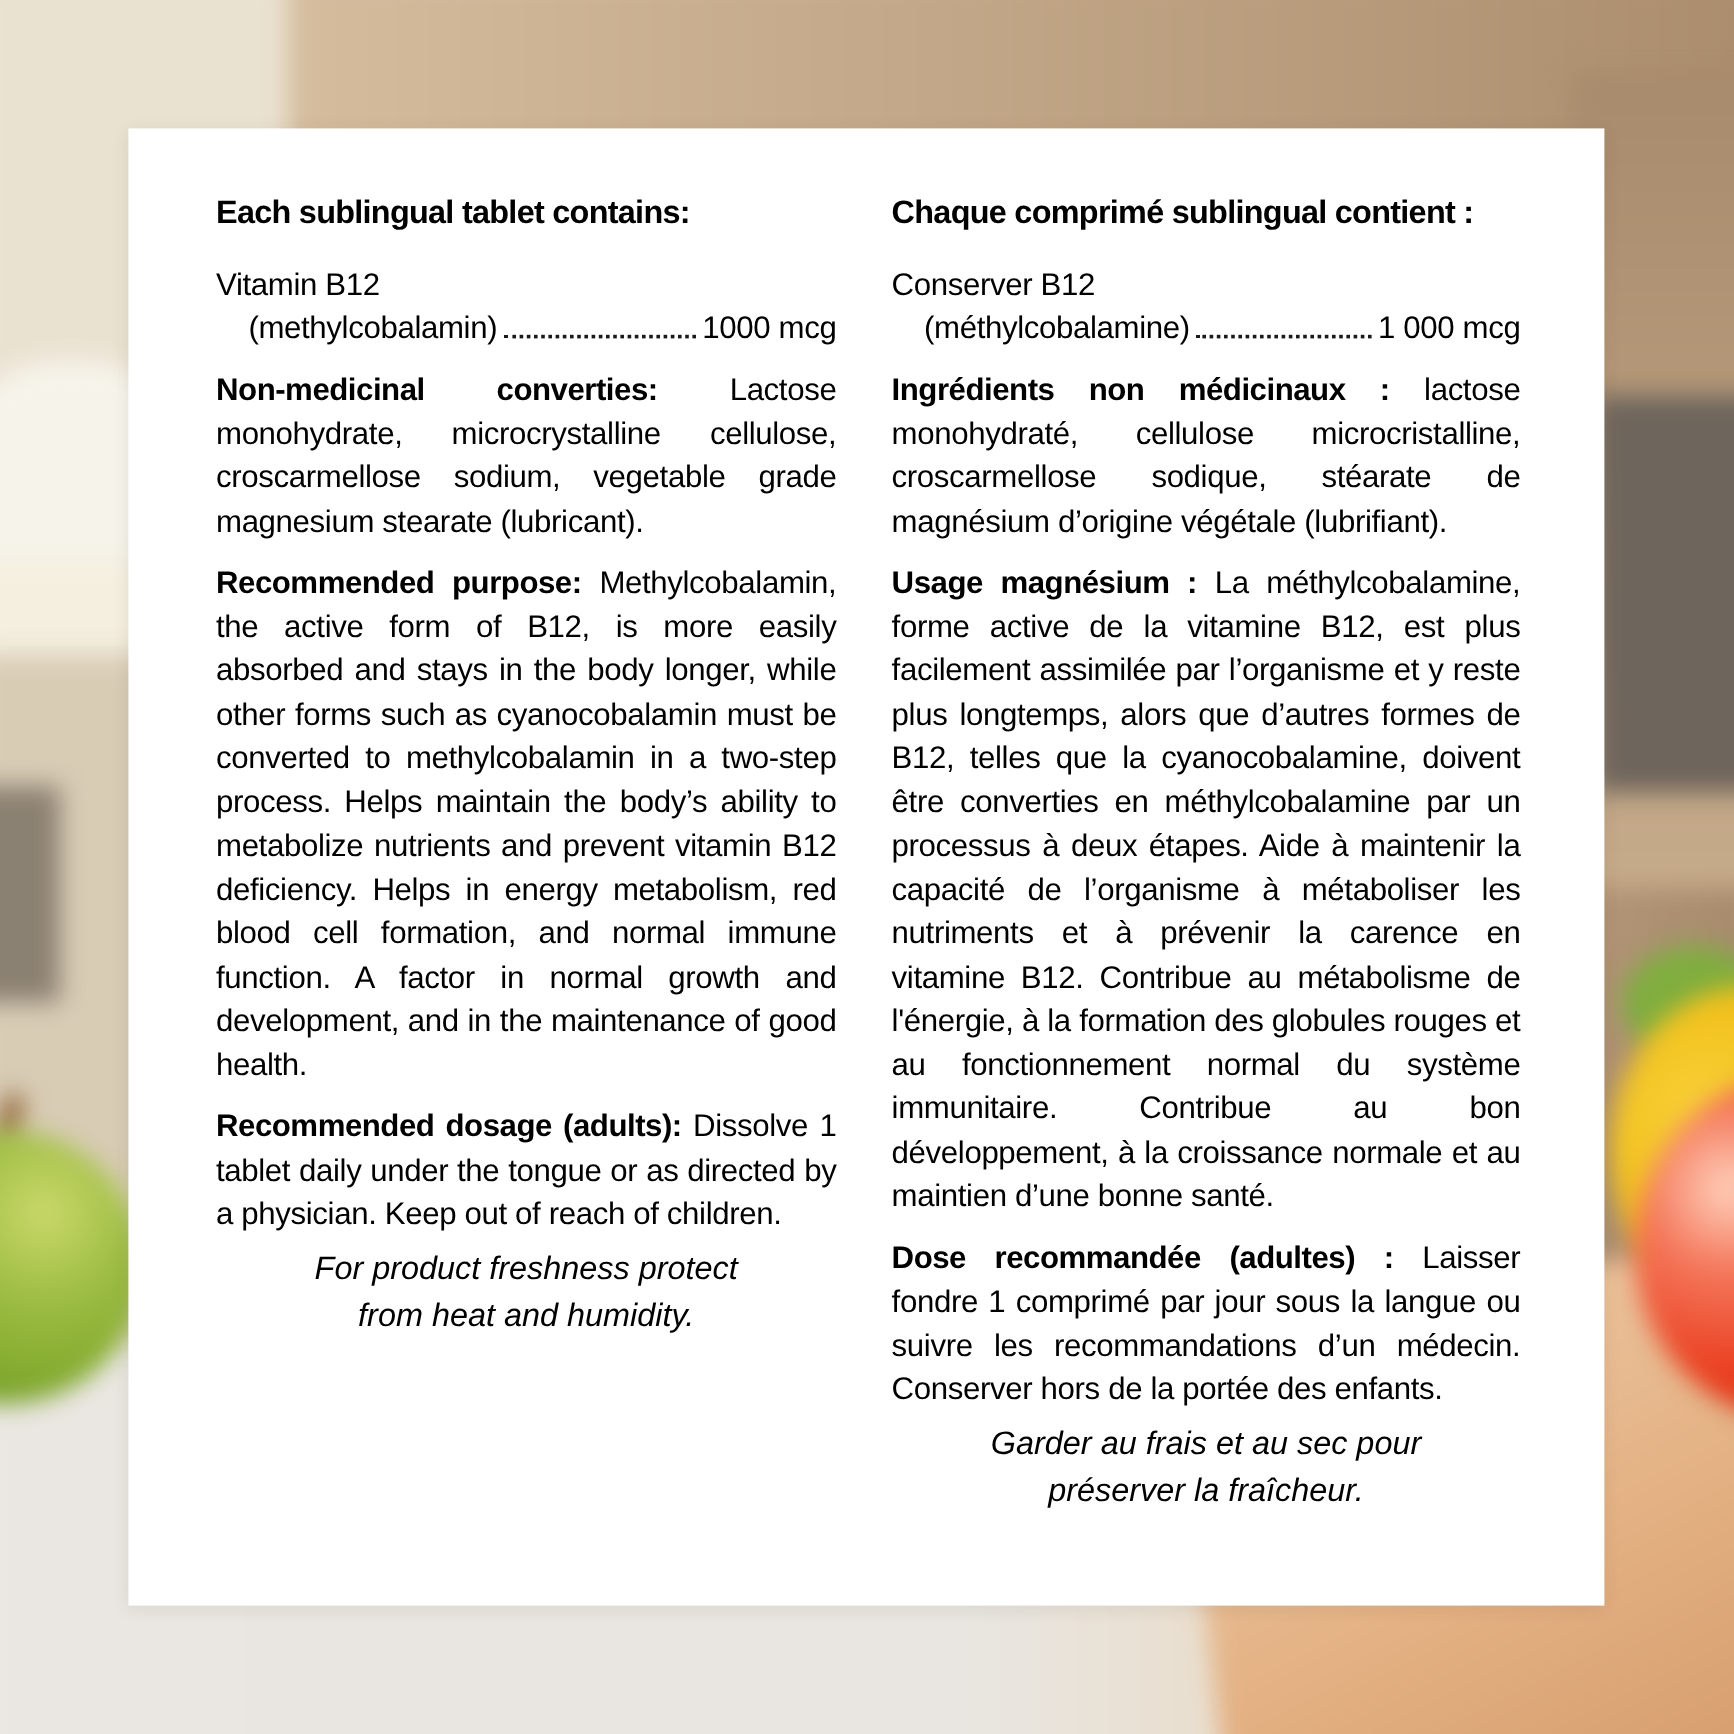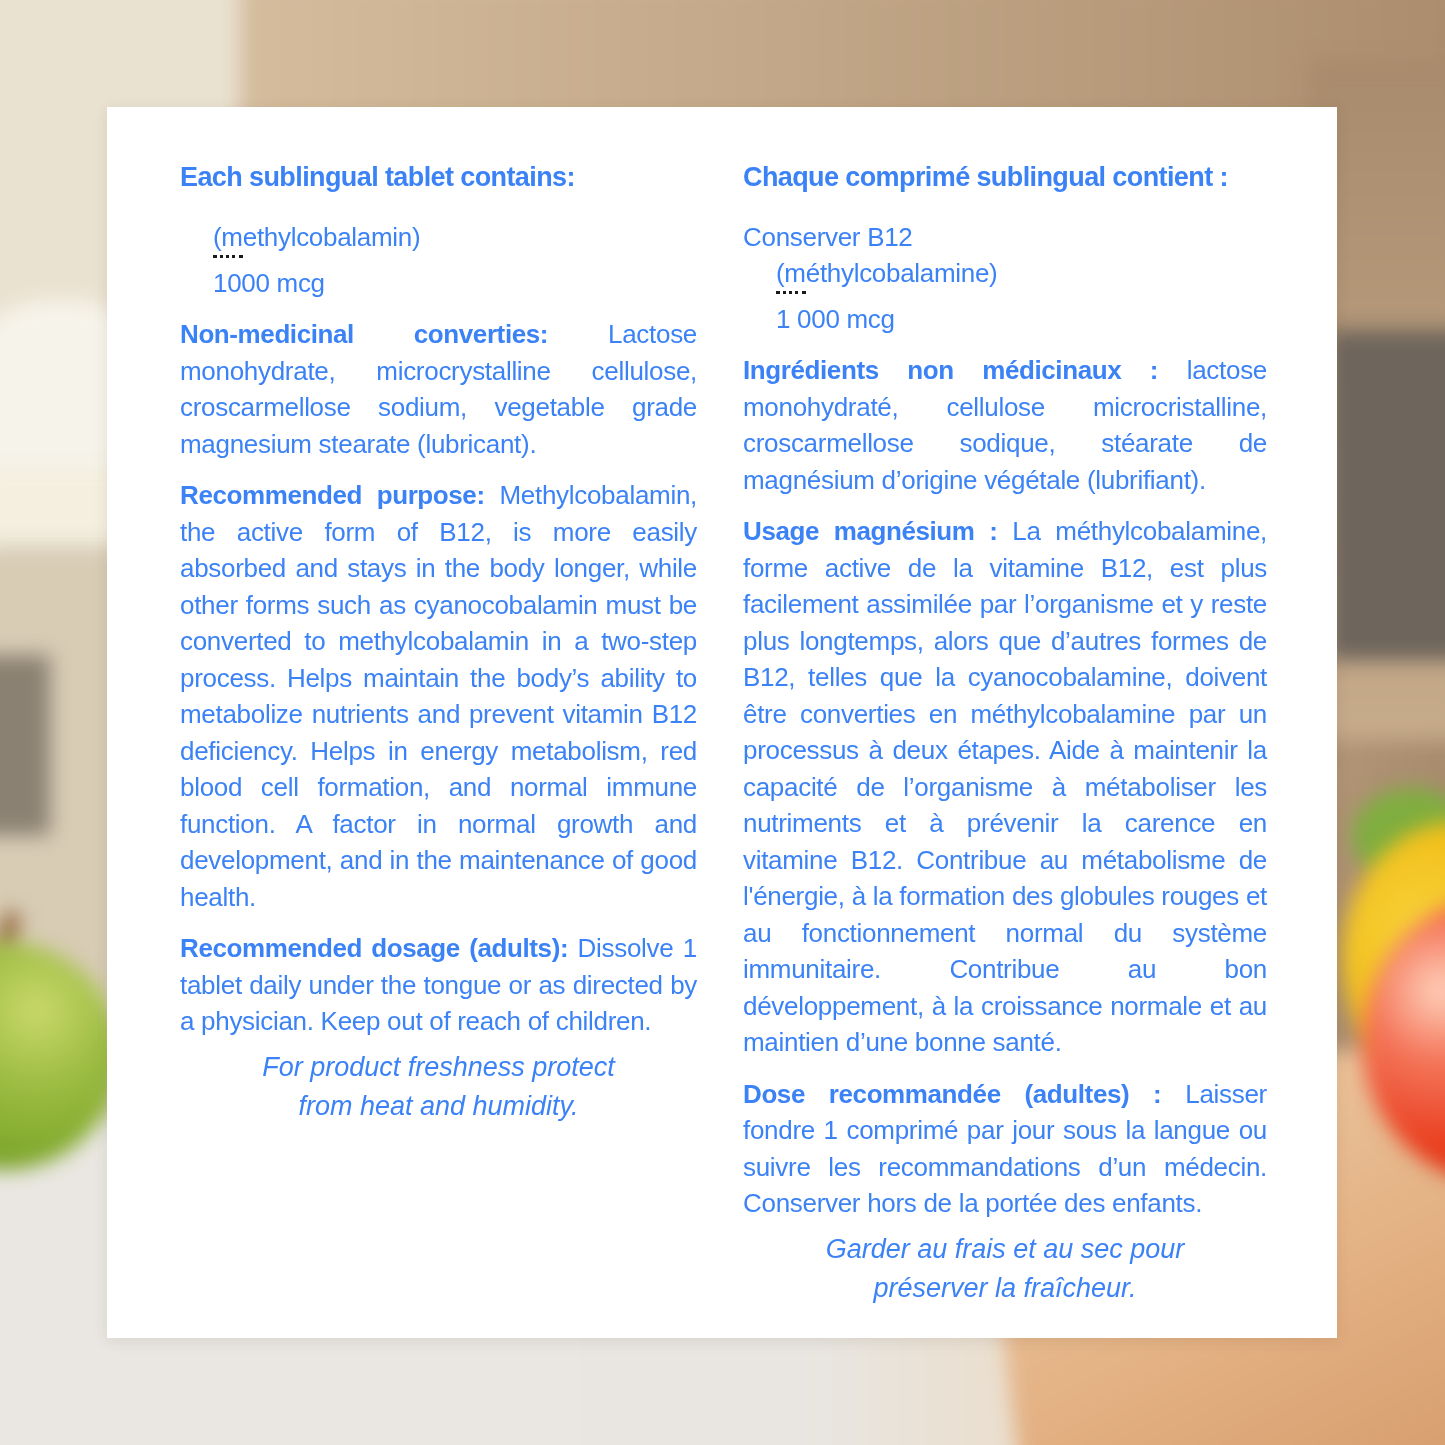--- a/index.html
+++ b/index.html
@@ -1,18 +1,18 @@
 <!DOCTYPE html>
 <html><head>
 <meta charset="utf-8">
 <style>
   html,body{margin:0;padding:0;background:#cfc0aa;}
   #screenshot{
     position:relative;width:1445px;height:1445px;overflow:hidden;
-    font-family:"Liberation Sans",sans-serif;color:#3b82f6;background:#d9c9b0;
+    font-family:"Liberation Sans",sans-serif;color:#000000;background:#d9c9b0;
   }
   
   .bg{position:absolute;inset:0;overflow:hidden;}
   .bg > div{position:absolute;filter:blur(10px);}
   .bg-base2{inset:-20px;background:linear-gradient(100deg,#e9e1d0 0%,#d8c6aa 45%,#b99c7c 80%,#9c8164 100%);}
   .bg-top-left{left:-20px;top:-20px;width:420px;height:600px;background:#eae2d1;}
   .bg-canister{left:-60px;top:300px;width:240px;height:330px;border-radius:45%;background:#f6f3ea;}
   .bg-top-strip{left:240px;top:-20px;width:1260px;height:165px;background:linear-gradient(to right,#d4bc9d,#aa8c6c);}
   .bg-right-wall{left:1310px;top:60px;width:160px;height:680px;background:linear-gradient(to bottom,#a88b6c,#c6ab8b);}
   .bg-dark-shape{left:1330px;top:330px;width:240px;height:330px;background:#6e655c;}
@@ -39,21 +39,21 @@
   }
   .cols{display:flex;gap:46px;}
   .col{box-sizing:border-box;}
   .col-en{width:517px;}
   .col-fr{width:524px;}
   .heading{
     font-size:27px;font-weight:bold;letter-spacing:-0.6px;white-space:nowrap;
     margin:0 0 26px 0;
   }
   .vit-name{font-size:26px;letter-spacing:-0.3px;line-height:36px;}
-  .vit-row{display:flex;align-items:baseline;padding-left:27px;font-size:26px;letter-spacing:-0.3px;line-height:36px;flex-direction:column;}
+  .vit-row{display:flex;align-items:baseline;padding-left:27px;font-size:26px;letter-spacing:-0.3px;line-height:36px;}
   .leader{flex:1;border-bottom:3px dotted #1a1a1a;margin:0 5px 7px 6px;min-width:30px;}
   .para{
     font-size:26px;line-height:36.5px;letter-spacing:-0.3px;
     text-align:justify;margin:15px 0 0 0;
   }
   .para b{letter-spacing:-0.4px;}
   .note{margin-top:8px;font-style:italic;font-size:27px;line-height:39px;text-align:center;}
 </style>
 </head>
 <body>
@@ -77,20 +77,21 @@
     <div class="tomato"></div>
     <div class="apple-stem"></div>
     <div class="apple"></div>
   </div>
 
   <div class="card">
     <div class="cols">
 
       <div class="col col-en">
         <h2 class="heading">Each sublingual tablet contains:</h2>
+        <div class="vit-name">Vitamin B12</div>
         <div class="vit-row">
           <span>(methylcobalamin)</span>
           <span class="leader"></span>
           <span>1000 mcg</span>
         </div>
         <p class="para">
           <b>Non-medicinal converties:</b>
           <span>Lactose monohydrate, microcrystalline cellulose, croscarmellose sodium, vegetable grade magnesium stearate (lubricant).</span>
         </p>
         <p class="para">

